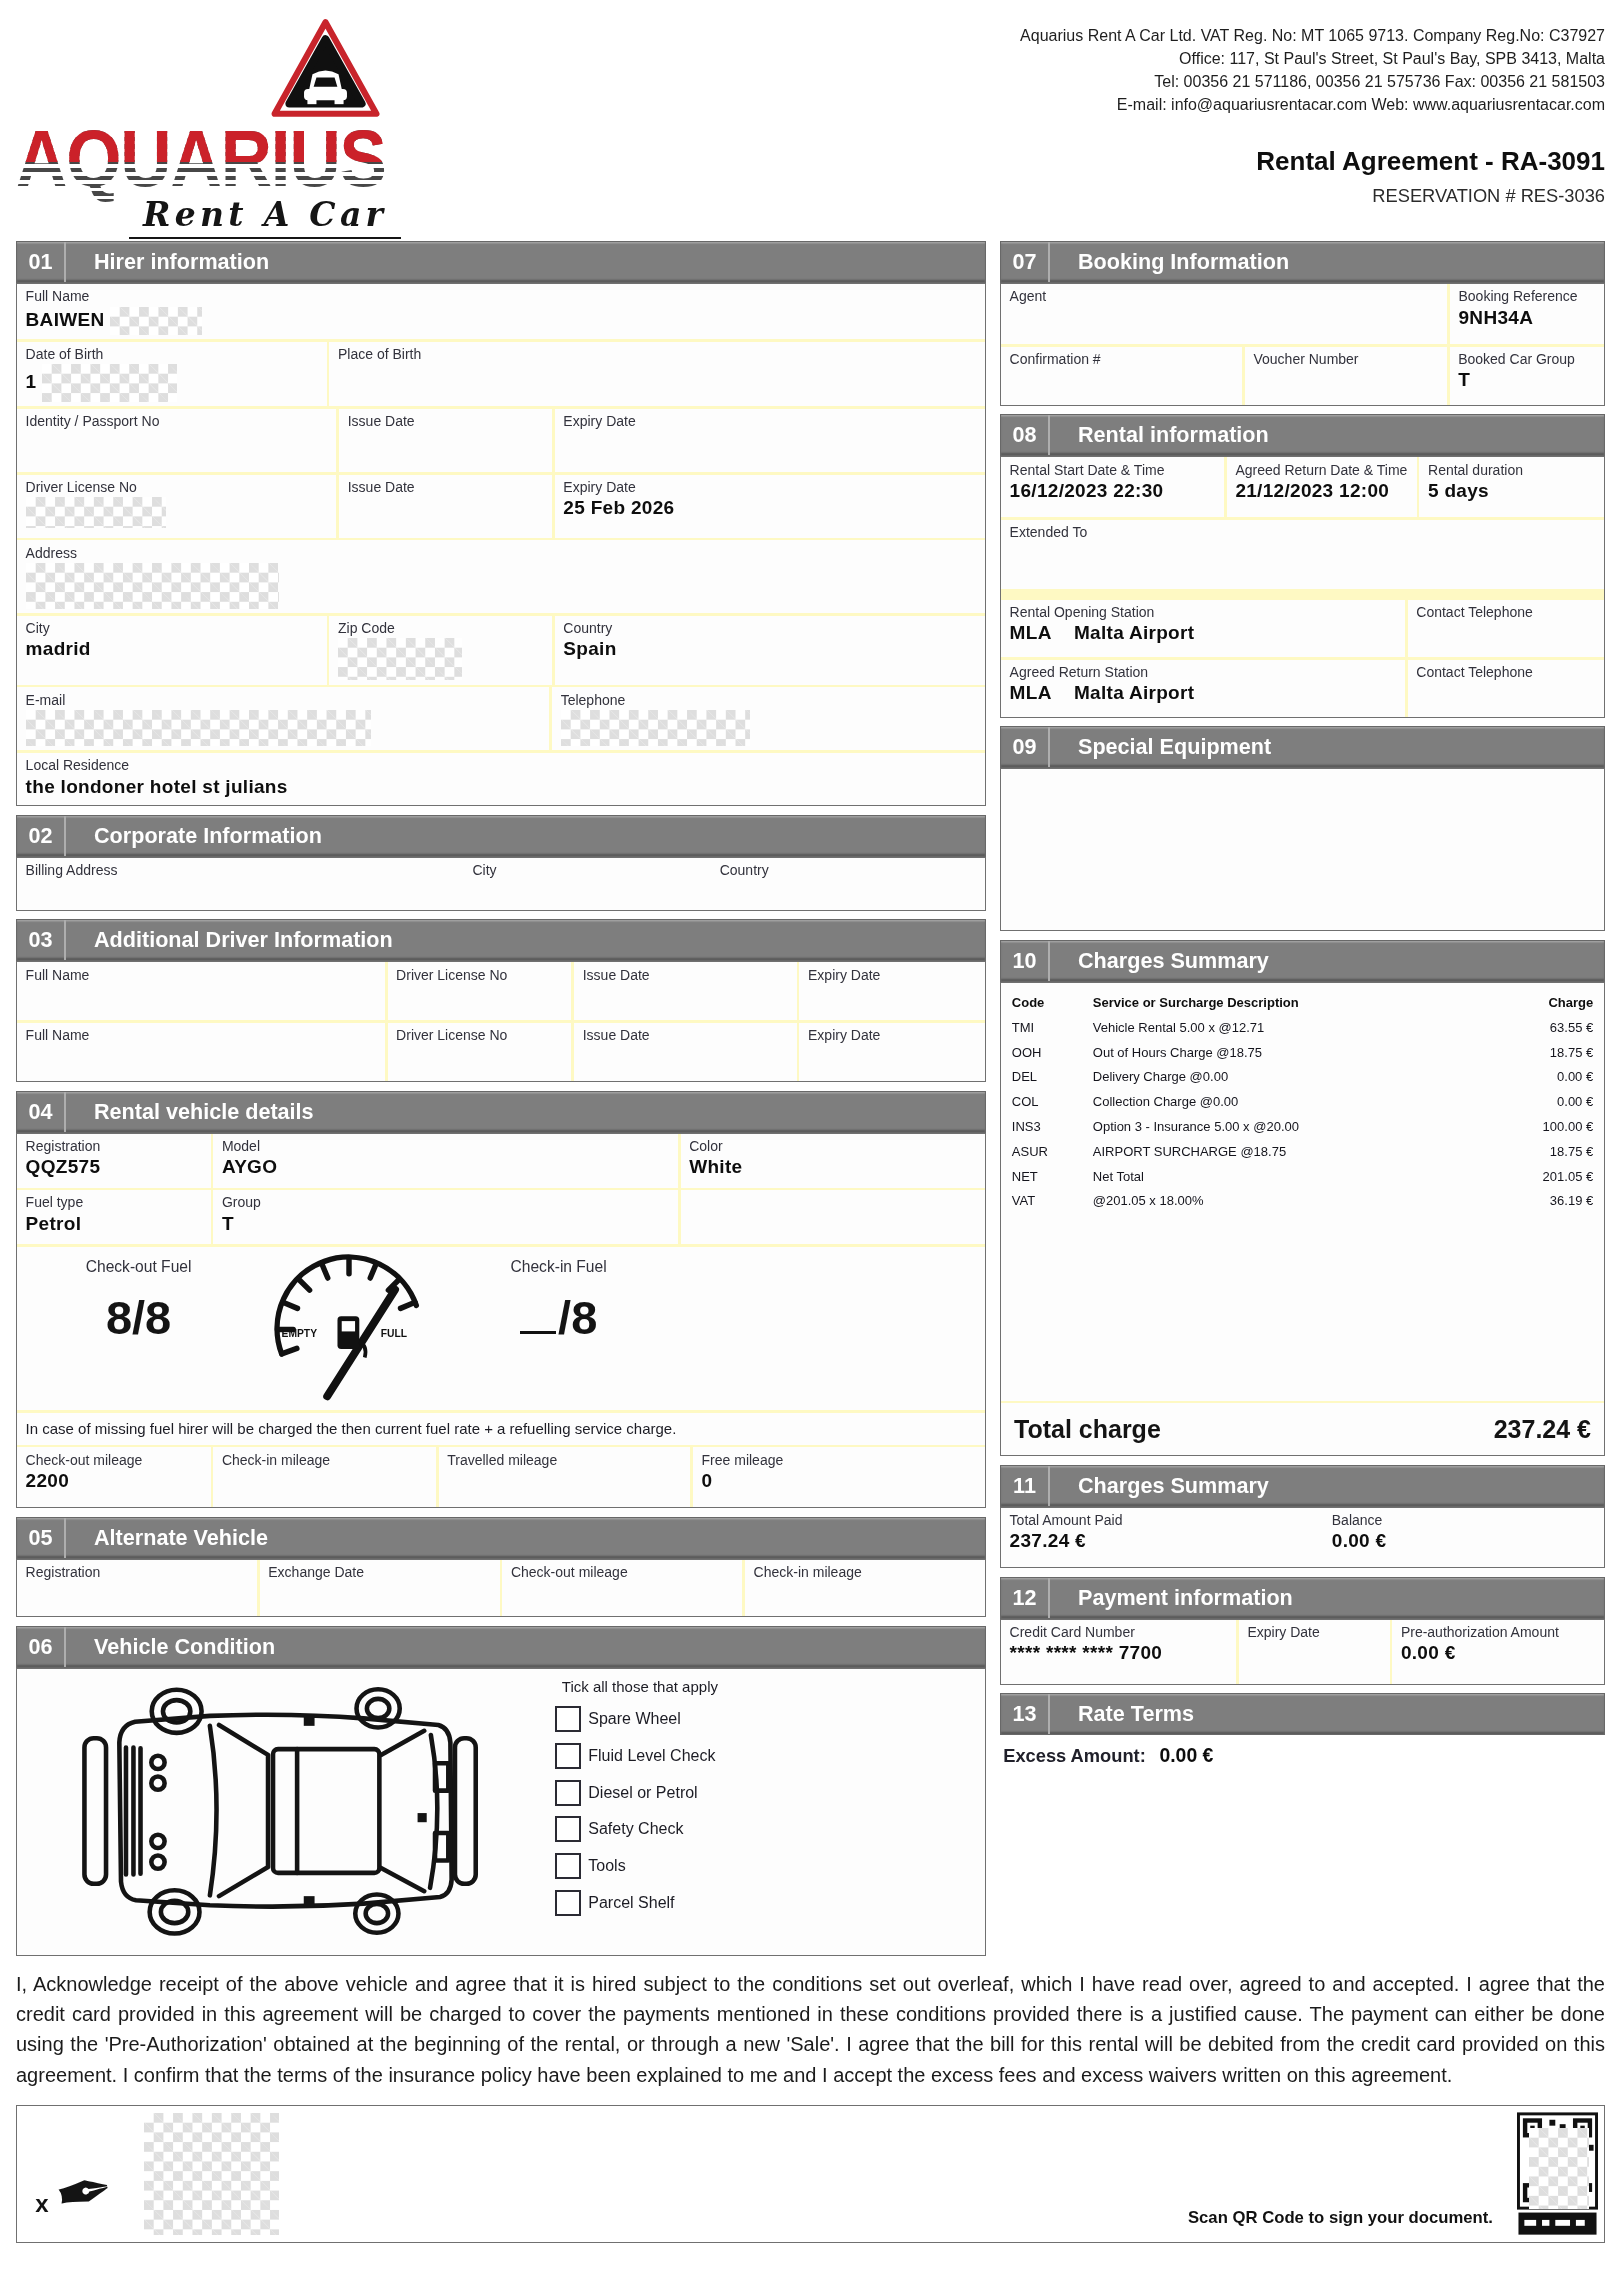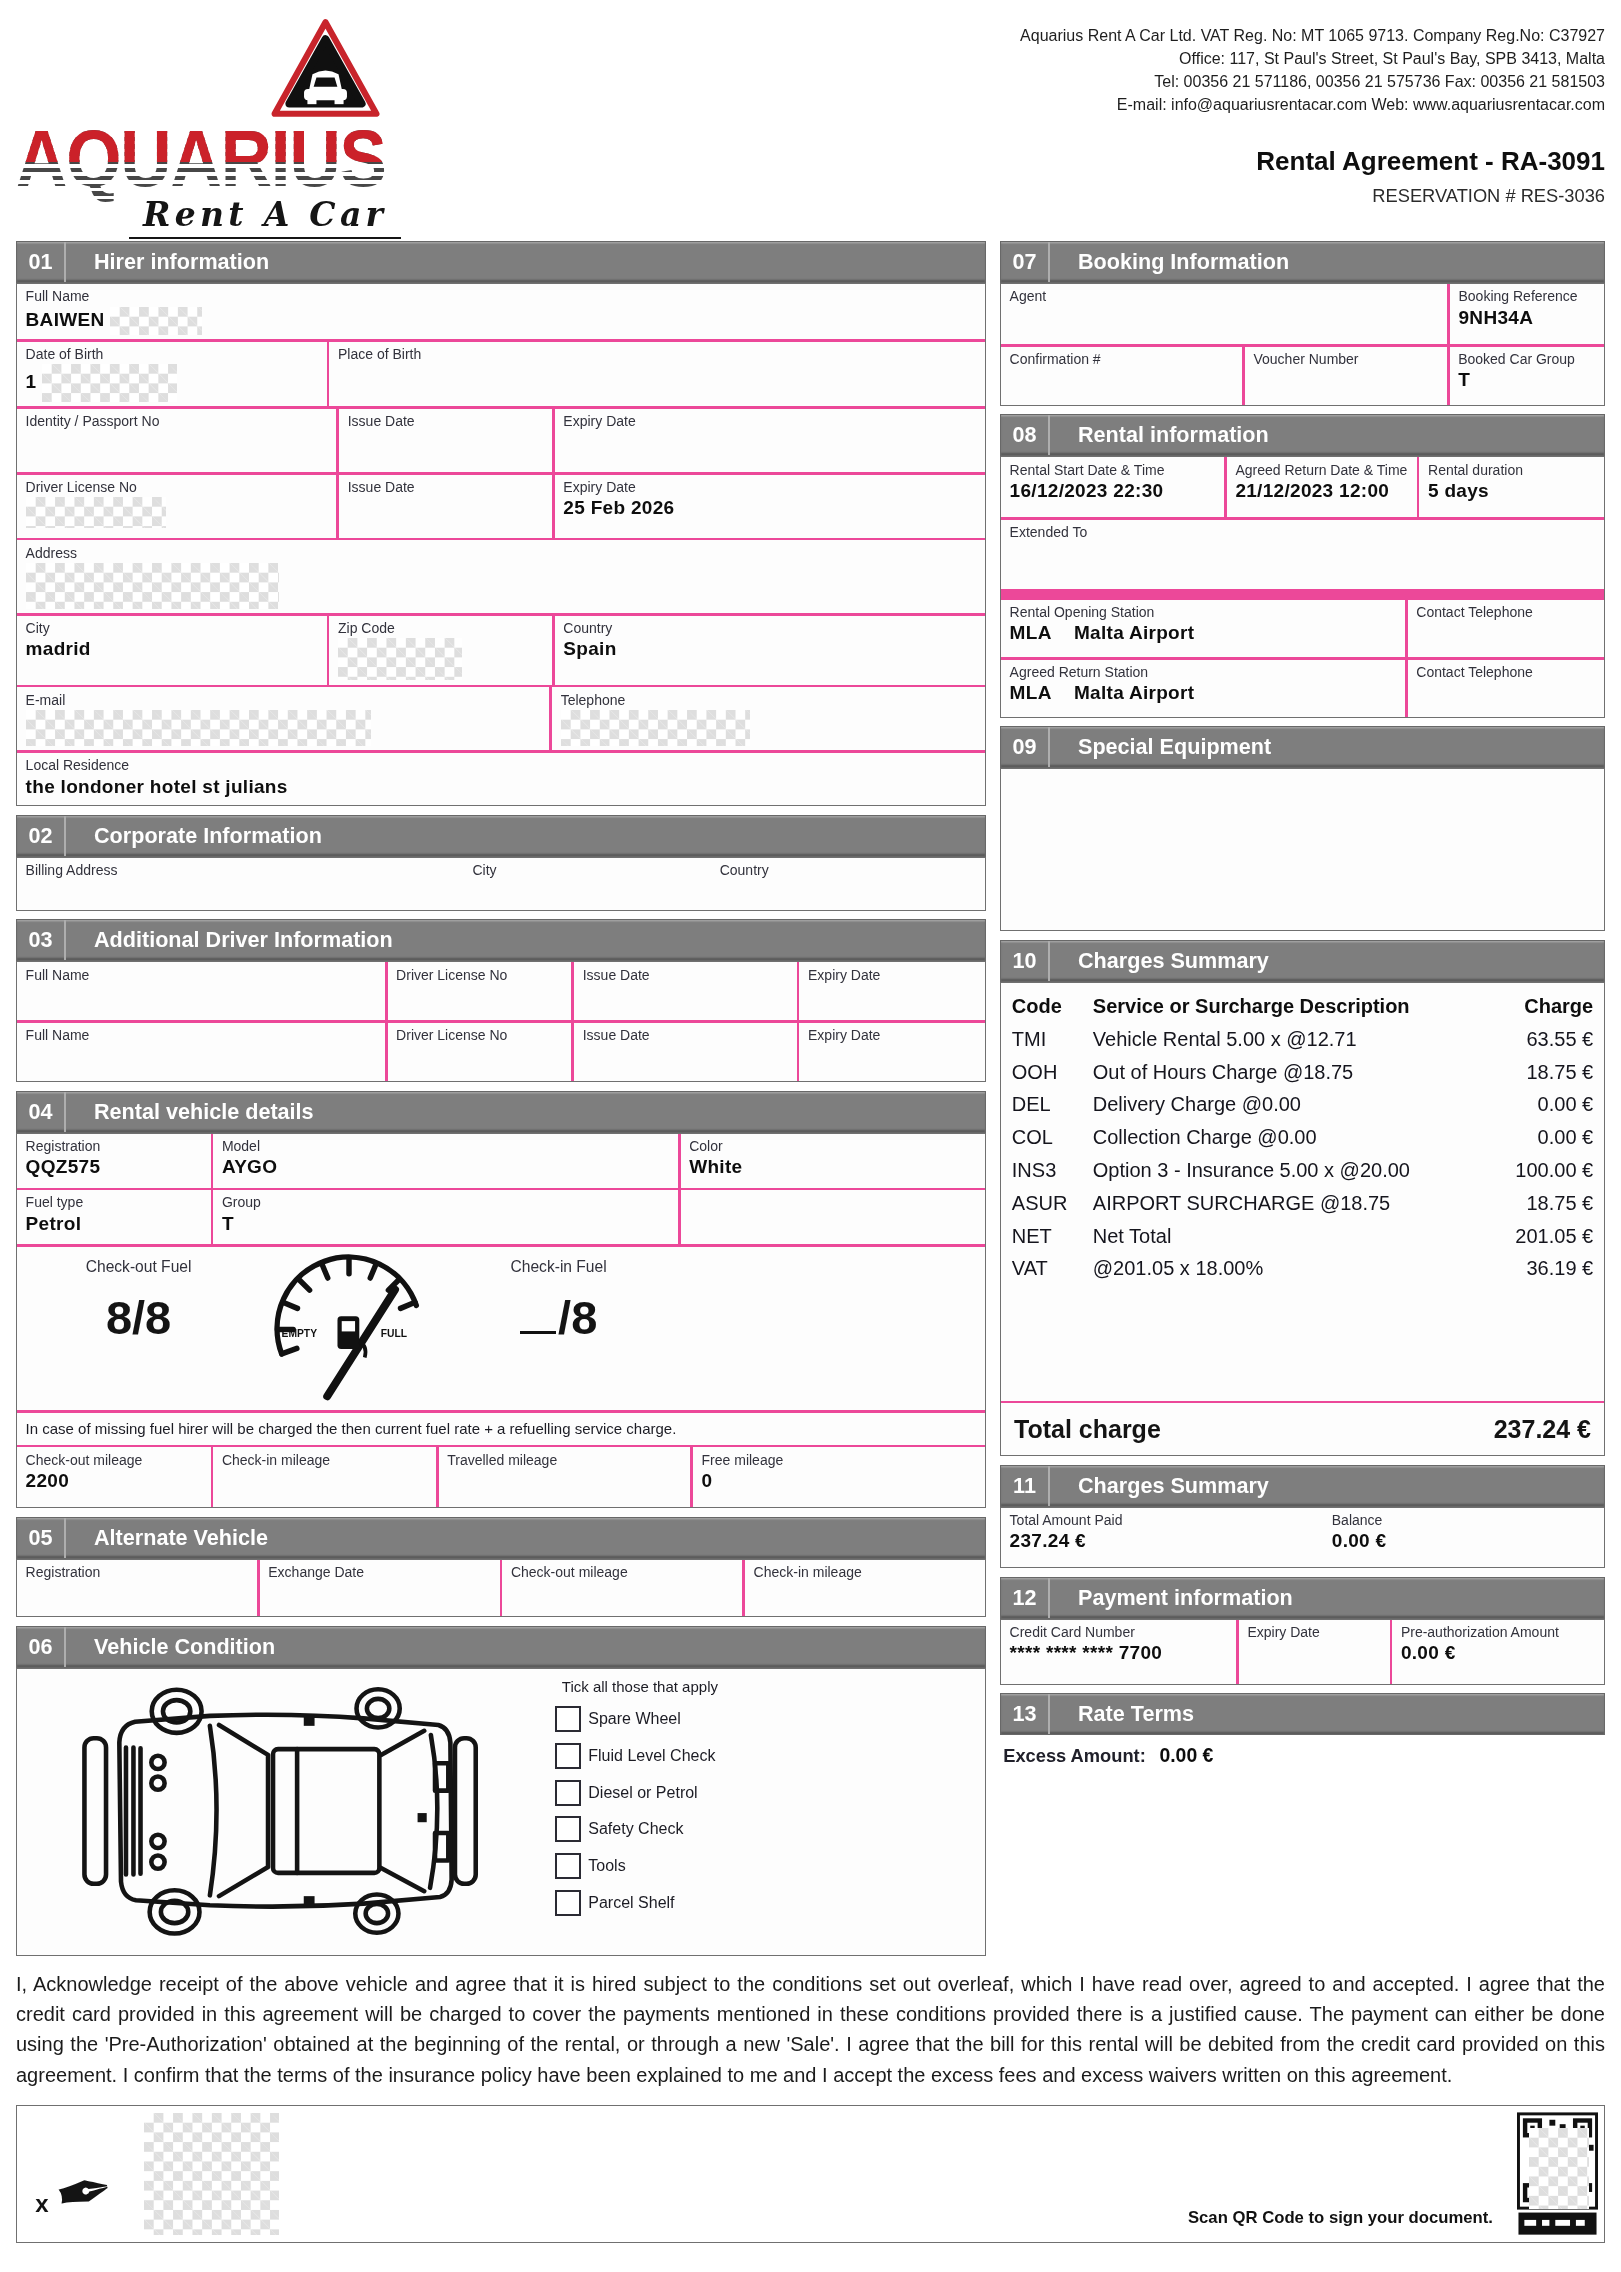--- a/index.html
+++ b/index.html
@@ -43,21 +43,21 @@
   .sec-bar {
     display:flex; align-items:stretch; background:#7e7e7e; border:0.5px solid #686868;
     box-shadow: inset 0 1.6px 1.1px rgba(255,255,255,.28), inset 0 -2.2px 1.6px rgba(0,0,0,.28);
   }
   .sec-num {
     width:49px; display:flex; align-items:center; justify-content:center;
     color:#fff; font-weight:bold; font-size:21.6px; border-right:2.7px solid #aeaeae; padding:7px 0;
   }
   .sec-title { display:flex; align-items:center; color:#fff; font-weight:bold; font-size:21.6px; padding-left:16px;margin-left:12px; }
 
-  .box { border:1.6px solid #707070; background:#ec4899; display:flex; flex-direction:column; gap:2.7px; }
+  .box { border:1.6px solid #707070; background:#fef9c3; display:flex; flex-direction:column; gap:2.7px; }
   .row { display:flex; gap:2.7px; }
   .cell { background:#fdfdfd; padding:4.3px 8.6px; flex:1; position:relative; }
   .lbl { font-size:14px; color:#32323c; }
   .val { font-size:19px; font-weight:bold; margin-top:2.2px; color:#0e0e0e; letter-spacing:0.3px; }
 
   .redact {
     display:inline-block; vertical-align:middle; background-color:#fff;
     background-image:
       linear-gradient(45deg,#dedede 25%,transparent 25%,transparent 75%,#dedede 75%),
       linear-gradient(45deg,#dedede 25%,transparent 25%,transparent 75%,#dedede 75%);
@@ -67,21 +67,21 @@
   
   .fuel-cell { min-height:146px; display:flex; align-items:flex-start; padding-top:7.5px; }
   .fuel-part { width:226px; text-align:center; padding-top:3.2px; }
   .fuel-big { font-size:47px; font-weight:bold; margin-top:14px; }
   .blank-line { display:inline-block; width:36px; border-bottom:3.8px solid #111; height:31px; margin-right:2.2px; }
   .gauge-wrap { width:194px; margin-top:-2.2px; }
   .note-cell { padding:7.5px 8.6px; font-size:15px; color:#1c1c24; }
 
   
   .charges-box { min-height:418px; padding:7.5px 10.8px; }
-  .ch-row { display:flex; font-size:20px; padding:4.9px 0; color:#15151d; }
+  .ch-row { display:flex; font-size:13px; padding:4.9px 0; color:#15151d; }
   .ch-head { font-weight:bold; color:#0e0e0e; }
   .ch-code { width:81px; flex:0 0 auto; }
   .ch-desc { flex:1; }
   .ch-charge { flex:0 0 auto; text-align:right; min-width:119px; }
   .total-cell { display:flex; justify-content:space-between; align-items:center; min-height:52px; padding:5.4px 13px; }
   .total-lbl,.total-val { font-size:25px; font-weight:bold; }
 
   
   .vc-cell { min-height:286px; display:flex; padding:7.5px 9.7px; }
   .car-svg { width:507px; height:270px; flex:0 0 auto; }

